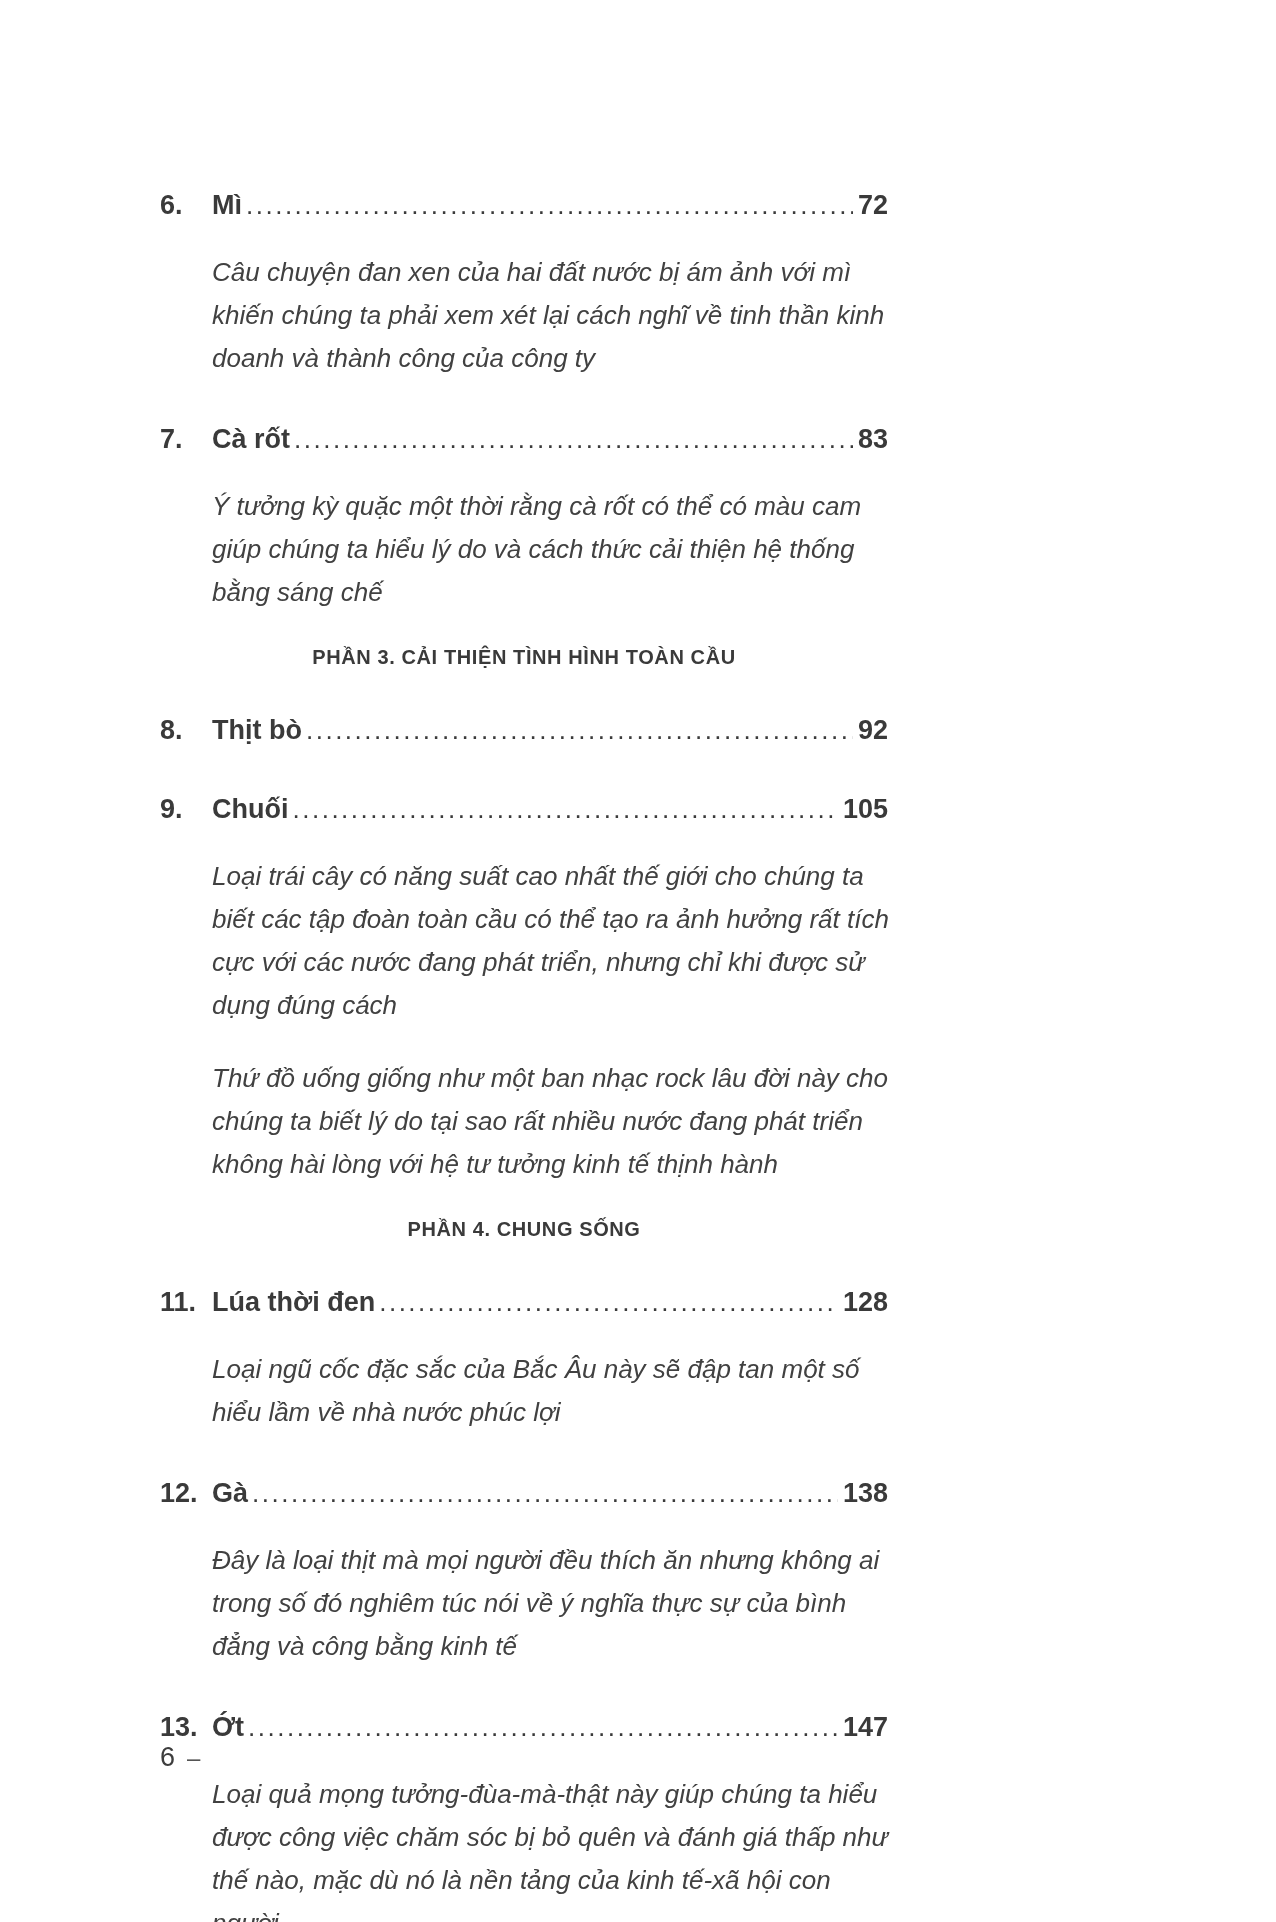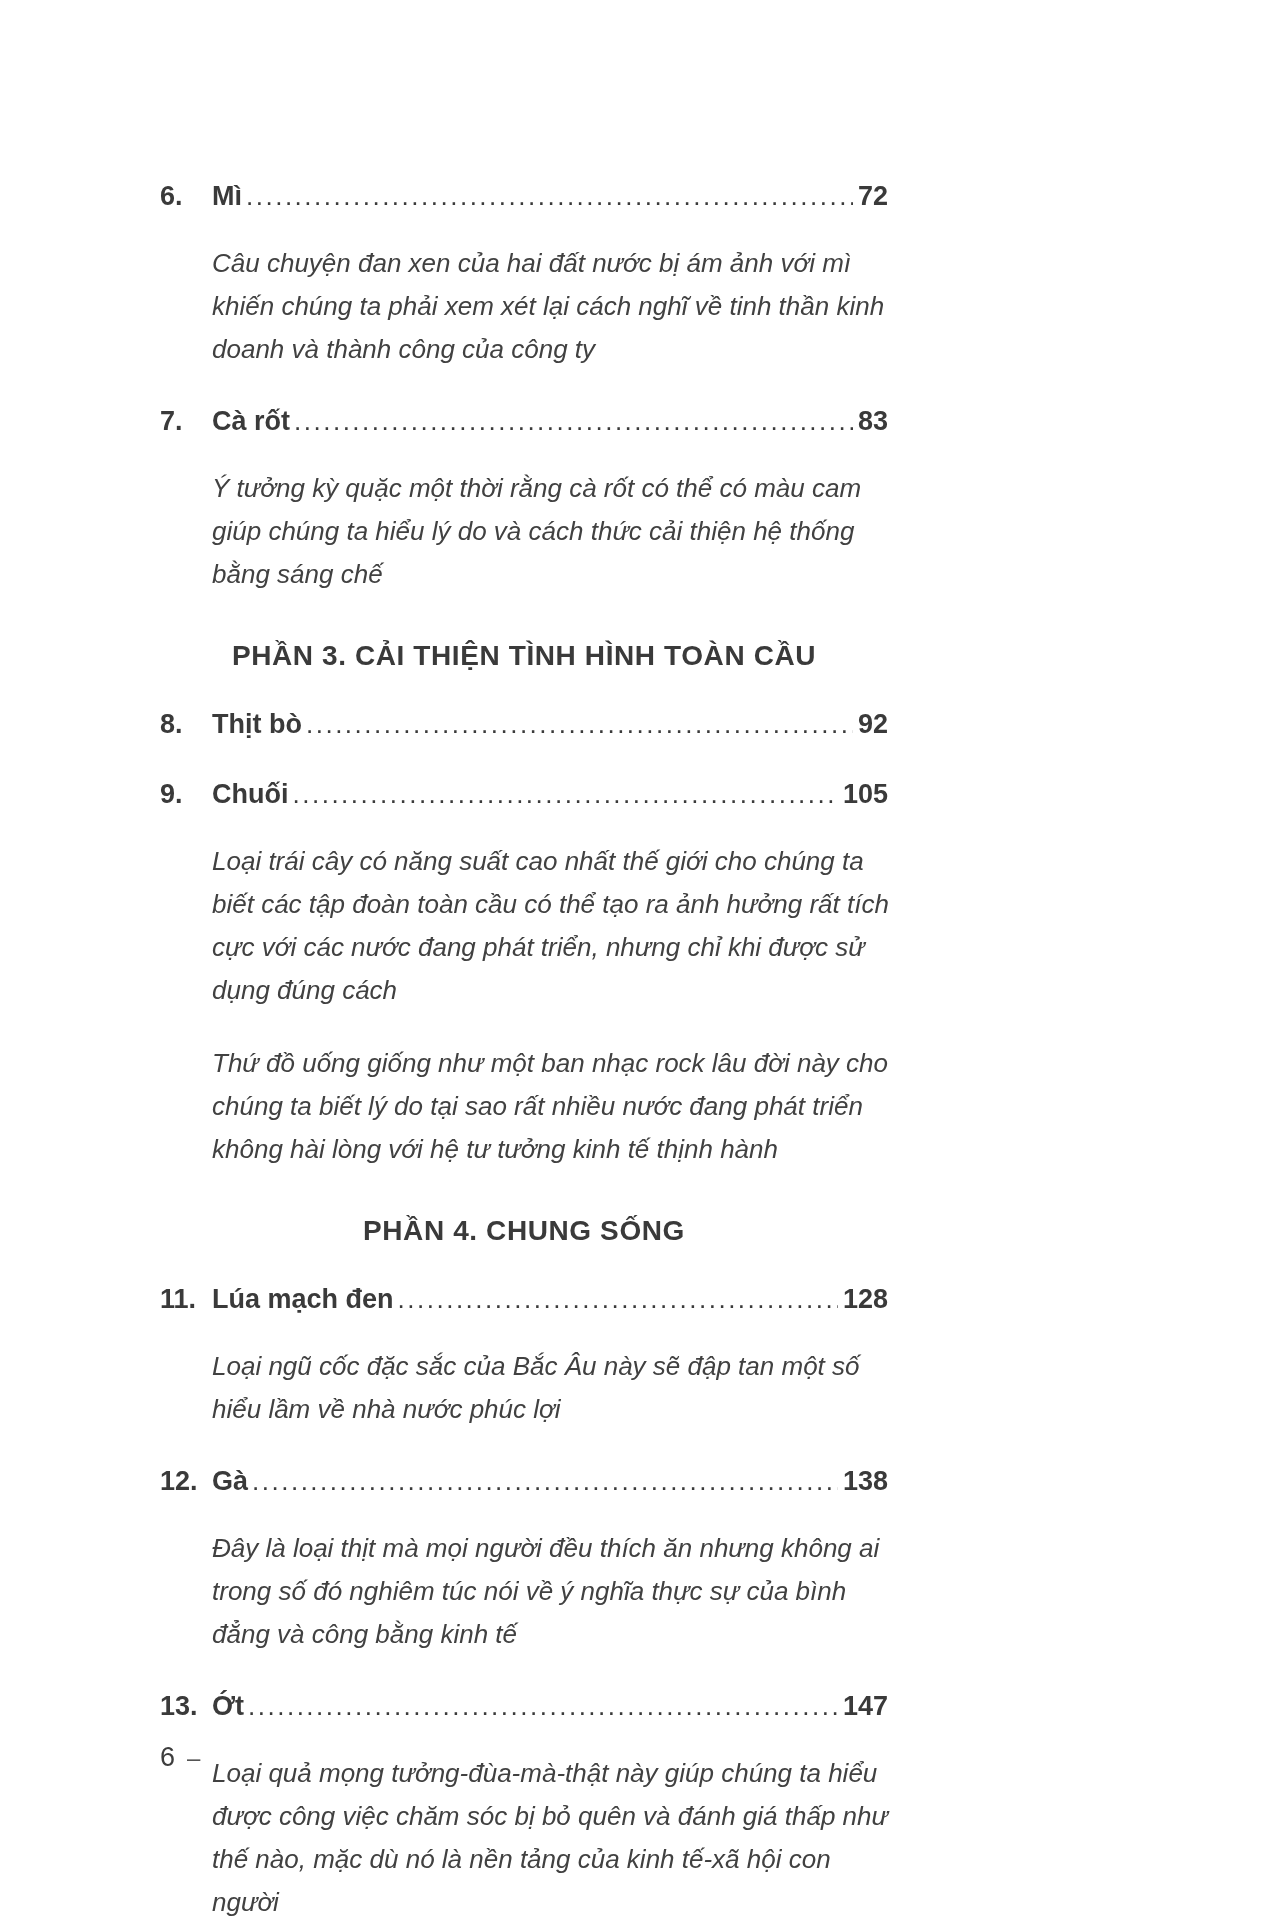--- a/index.html
+++ b/index.html
@@ -33,20 +33,21 @@
     line-height: 40px;
     color: #3a3a3a;
     white-space: nowrap;
   }
   .num {
     flex: 0 0 52px;
   }
   .title {
     flex: 0 0 auto;
     padding-right: 4px;
+    margin-top: 9px;
   }
   .leader {
     flex: 1 1 auto;
     overflow: hidden;
     font-weight: 400;
     min-width: 20px;
   }
   .leader::after {
     content: "..............................................................................................................................................................................";
     letter-spacing: 2.5px;
@@ -61,24 +62,24 @@
   .desc {
     margin: 26px 0 0 52px;
     width: 678px;
     font-style: italic;
     font-weight: 400;
     font-size: 26px;
     line-height: 43px;
     color: #414141;
   }
   .section-heading {
-    margin: 44px 0 32px 0;
+    margin: 32px 0 32px 0;
     text-align: center;
     font-weight: 700;
-    font-size: 28px;
+    font-size: 20px;
     letter-spacing: 0.6px;
     color: #3a3a3a;
   }
   .footer {
     position: absolute;
     left: 160px;
     top: 1742px;
     font-size: 27px;
     color: #3d3d3d;
     display: flex;
@@ -139,21 +140,21 @@
 
     <div class="entry">
       <div class="desc">Thứ đồ uống giống như một ban nhạc rock lâu đời này cho chúng ta biết lý do tại sao rất nhiều nước đang phát triển không hài lòng với hệ tư tưởng kinh tế thịnh hành</div>
     </div>
 
     <h2 class="section-heading">PHẦN 4. CHUNG SỐNG</h2>
 
     <div class="entry">
       <div class="entry-line">
         <span class="num">11.</span>
-        <span class="title">Lúa mạch đen</span>
+        <span class="title">Lúa thời đen</span>
         <span class="leader"></span>
         <span class="pageno">128</span>
       </div>
       <div class="desc">Loại ngũ cốc đặc sắc của Bắc Âu này sẽ đập tan một số hiểu lầm về nhà nước phúc lợi</div>
     </div>
 
     <div class="entry">
       <div class="entry-line">
         <span class="num">12.</span>
         <span class="title">Gà</span>

